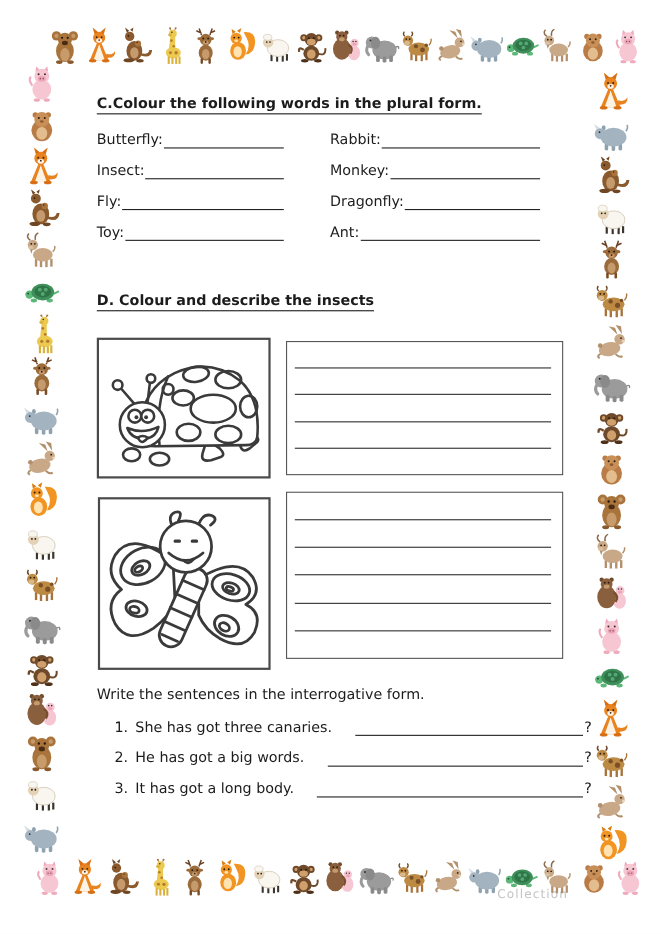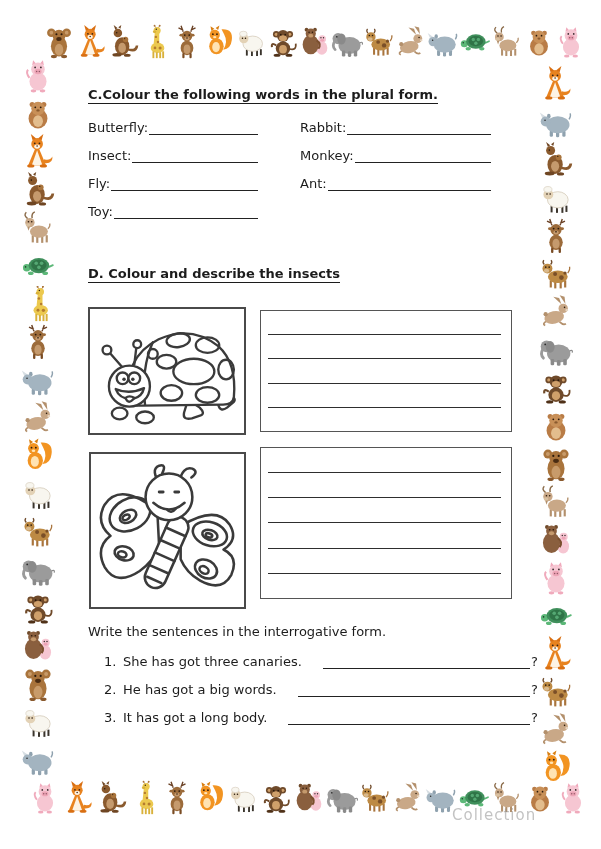--- a/index.html
+++ b/index.html
@@ -21,21 +21,21 @@
   .imgbox svg{width:100%;height:100%;display:block;}
   .linesbox{position:absolute;border:1.6px solid #555;background:#fff;box-sizing:border-box;
     display:flex;flex-direction:column;justify-content:space-evenly;padding:0 10px 0 7px;}
   .rule{border-top:1.4px solid #2e2e2e;height:0;}
   #int-heading{position:absolute;left:88px;top:624px;font-size:13px;}
   #sentence-list{position:absolute;left:104px;top:652px;width:434px;}
   .srow{display:flex;align-items:flex-end;height:17px;margin-bottom:11px;font-size:13px;}
   .snum{width:19px;flex:none;}
   .stext{white-space:pre;margin-right:20px;}
   .sq{margin-left:1px;}
-  #watermark{position:absolute;left:452px;top:806px;font-size:15px;letter-spacing:1px;
+  #watermark{position:absolute;left:452px;top:806px;font-size:11px;letter-spacing:1px;
     color:rgba(145,145,145,0.55);z-index:5;}
 </style>
 </head>
 <body>
 
 <div class="page">
 
   <div id="border-layer">
       <div class="animal" style="left: 42px; top: 22px; width: 34px; height: 40px;">
         <svg viewBox="0 0 40 40" preserveAspectRatio="xMidYMid meet">
@@ -1157,20 +1157,24 @@
         <span class="wline"></span>
       </div>
     </div>
   <div id="plural-right" class="plural-col" style="left:300px;width:191px;">
       <div class="prow">
         <span class="plabel">Rabbit:</span>
         <span class="wline"></span>
       </div>
       <div class="prow">
         <span class="plabel">Monkey:</span>
+        <span class="wline"></span>
+      </div>
+      <div class="prow">
+        <span class="plabel">Dragonfly:</span>
         <span class="wline"></span>
       </div>
       <div class="prow">
         <span class="plabel">Ant:</span>
         <span class="wline"></span>
       </div>
     </div>
 
   <div class="heading abs" style="left:88px;top:266px;">
     <span class="hu">D. Colour and describe the insects</span>

